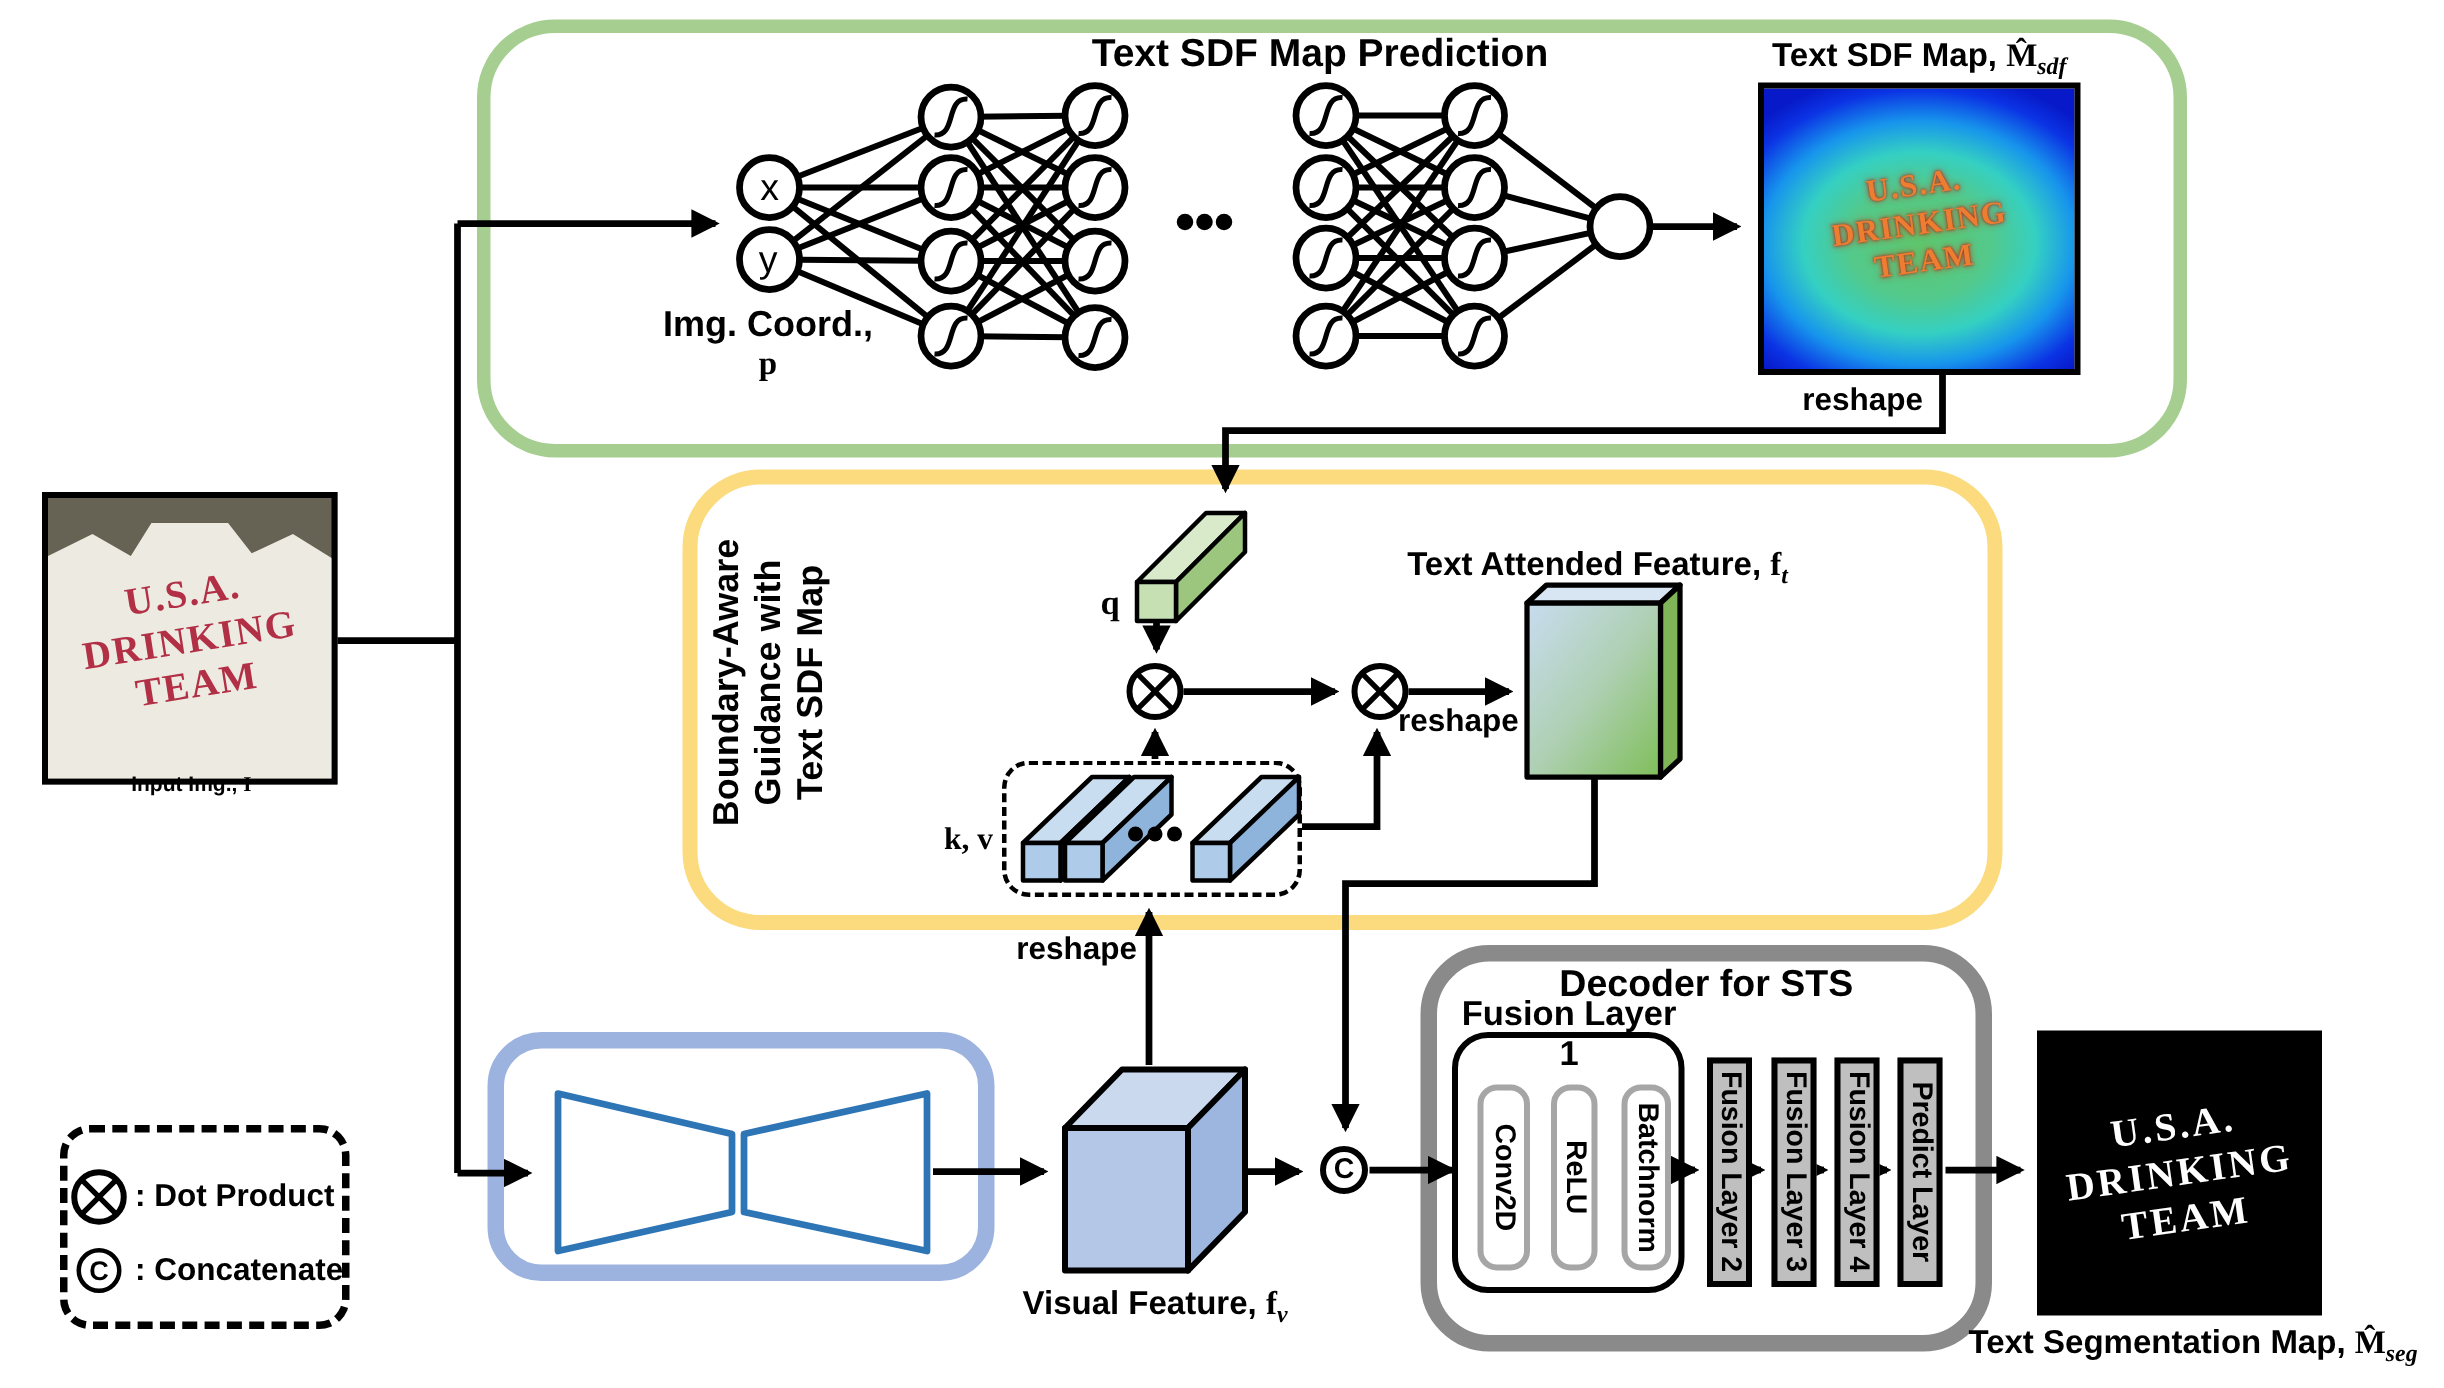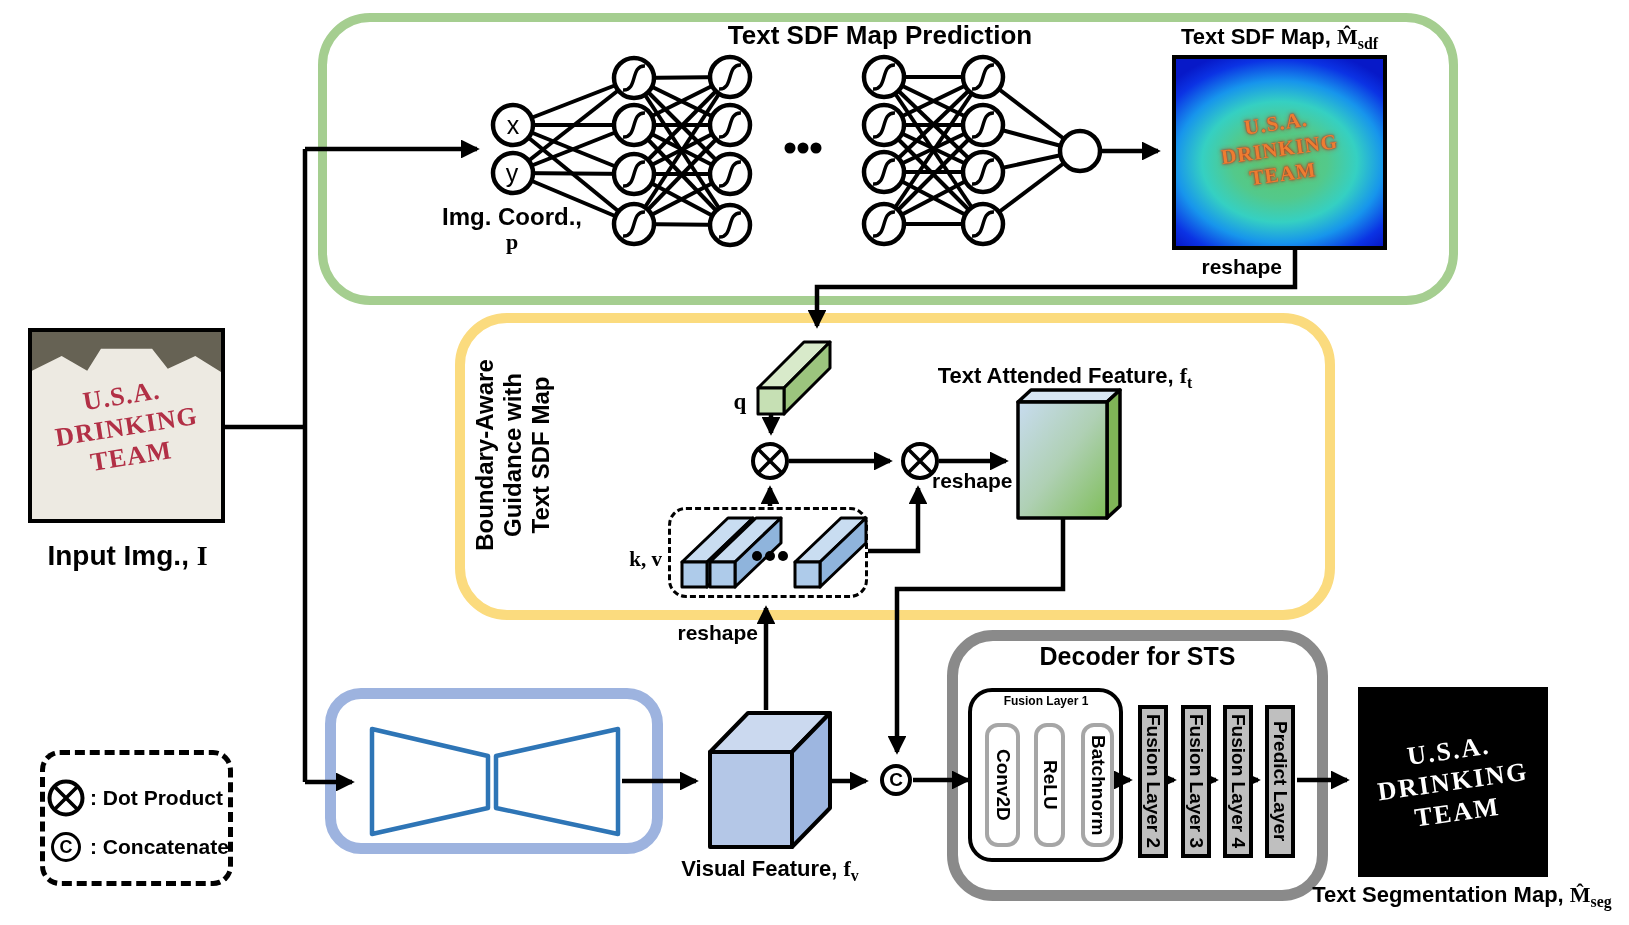--- a/index.html
+++ b/index.html
@@ -3,21 +3,21 @@
 <meta charset="utf-8">
 <style>
   * { box-sizing: border-box; margin: 0; padding: 0; }
   body { background:#fff; font-family:"Liberation Sans", sans-serif; }
   #stage { position:relative; width:1629px; height:925px; background:#fff; overflow:hidden; }
   .abs { position:absolute; }
   .ctr { text-align:center; }
   .rt  { text-align:right; }
   .b   { font-weight:bold; }
   .serif { font-family:"Liberation Serif", serif; }
-  sub.m { font-family:"Liberation Serif", serif; font-size:0.72em; }
+  sub.m { font-family:"Liberation Serif", serif; font-style:italic; font-size:0.72em; }
 
   
   .green-box  { left:318px; top:13px;  width:1140px; height:292px; border:9px solid #A5CE90;  border-radius:52px; }
   .yellow-box { left:455px; top:313px; width:880px;  height:307px; border:10px solid #FBDB7E; border-radius:52px; }
   .enc-box    { left:325px; top:688px; width:338px;  height:166px; border:11px solid #9DB3DF; border-radius:36px; }
   .dec-box    { left:947px; top:630px; width:381px;  height:271px; border:11px solid #8A8A8A; border-radius:46px; }
   .fusion1    { left:968px; top:688px; width:155px;  height:174px; border:4px solid #000; border-radius:24px; background:#fff; }
   .kv-dash    { left:668px; top:507px; width:200px;  height:91px;  border:3px dashed #000; border-radius:18px; }
   .legend-box { left:40px;  top:750px; width:193px;  height:136px; border:5px dashed #000; border-radius:20px; }
 
@@ -278,33 +278,33 @@
     <div>Boundary-Aware</div>
     <div>Guidance with</div>
     <div>Text SDF Map</div>
   </div>
   <div class="abs ctr b serif" style="left:726px; top:389px; width:28px; font-size:23px;">q</div>
   <div class="abs rt b serif" style="left:600px; top:547px; width:62px; font-size:21px;">k, v</div>
   <div class="abs b" style="left:932px; top:469px; width:110px; font-size:21px;">reshape</div>
   <div class="abs ctr b" style="left:920px; top:363px; width:290px; font-size:22px;"><span>Text Attended Feature, </span><span class="serif">f</span><sub class="m">t</sub></div>
   <div class="abs rt b" style="left:650px; top:621px; width:108px; font-size:21px;">reshape</div>
 
-  <div class="abs ctr b" style="left:30px; top:540px; width:195px; font-size:28px;"><span>Input Img., </span><span class="serif">I</span></div>
+  <div class="abs ctr b" style="left:30px; top:514px; width:195px; font-size:14px;"><span>Input Img., </span><span class="serif">I</span></div>
 
   <div class="abs b" style="left:90px; top:786px; width:140px; font-size:21px;">: Dot Product</div>
   <div class="abs cnode" style="left:51px; top:832px; width:30px; height:30px; border-width:3.5px; font-size:18px;">C</div>
   <div class="abs b" style="left:90px; top:835px; width:150px; font-size:21px;">: Concatenate</div>
 
 
   <div class="abs ctr b" style="left:650px; top:856px; width:240px; font-size:22px;"><span>Visual Feature, </span><span class="serif">f</span><sub class="m">v</sub></div>
 
   <div class="abs cnode" style="left:880px; top:764px;">C</div>
 
   <div class="abs ctr b" style="left:1000px; top:642px; width:275px; font-size:25px;">Decoder for STS</div>
-  <div class="abs ctr b" style="left:972px; top:694px; width:148px; font-size:12px;">Fusion Layer 1</div>
+  <div class="abs ctr b" style="left:972px; top:662px; width:148px; font-size:23px;">Fusion Layer 1</div>
   <div class="abs vbar pill" style="left:985px;  width:35px;">Conv2D</div>
   <div class="abs vbar pill" style="left:1034px; width:31px;">ReLU</div>
   <div class="abs vbar pill" style="left:1081px; width:33px;">Batchnorm</div>
   <div class="abs vbar graybar" style="left:1138px;">Fusion Layer 2</div>
   <div class="abs vbar graybar" style="left:1181px;">Fusion Layer 3</div>
   <div class="abs vbar graybar" style="left:1223px;">Fusion Layer 4</div>
   <div class="abs vbar graybar" style="left:1265px;">Predict Layer</div>
 
   <div class="abs ctr b" style="left:1295px; top:882px; width:334px; font-size:22px;"><span>Text Segmentation Map, </span><span class="serif">M̂</span><sub class="m">seg</sub></div>
 

